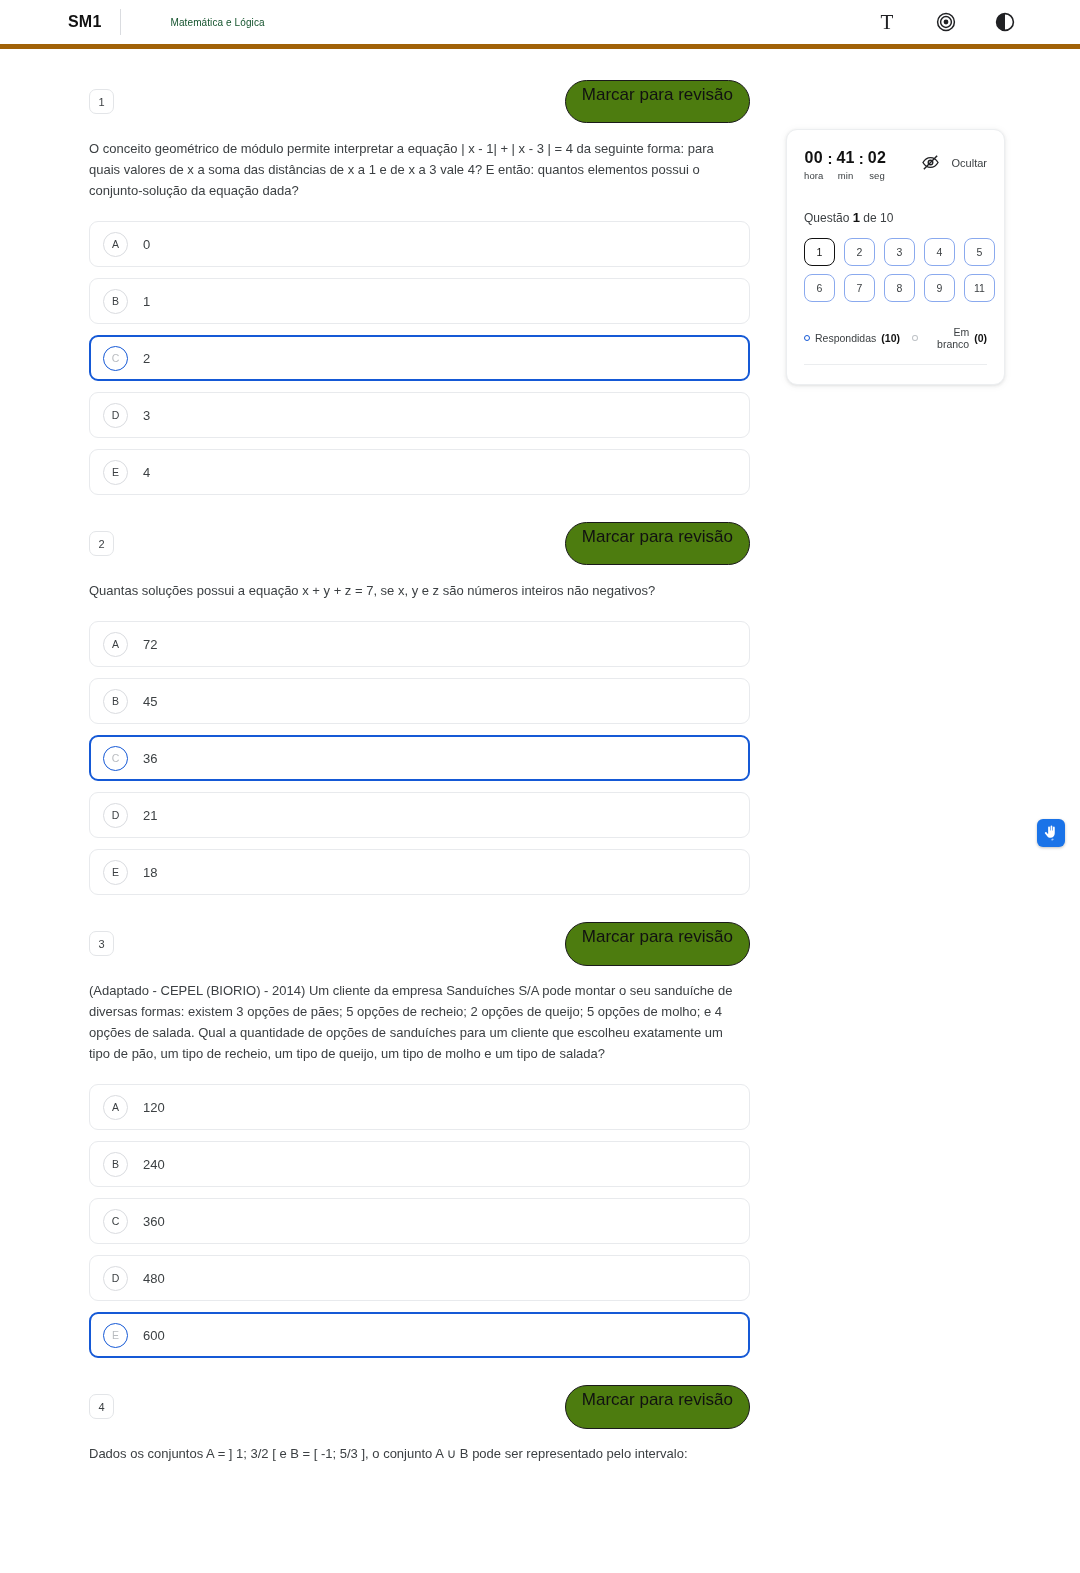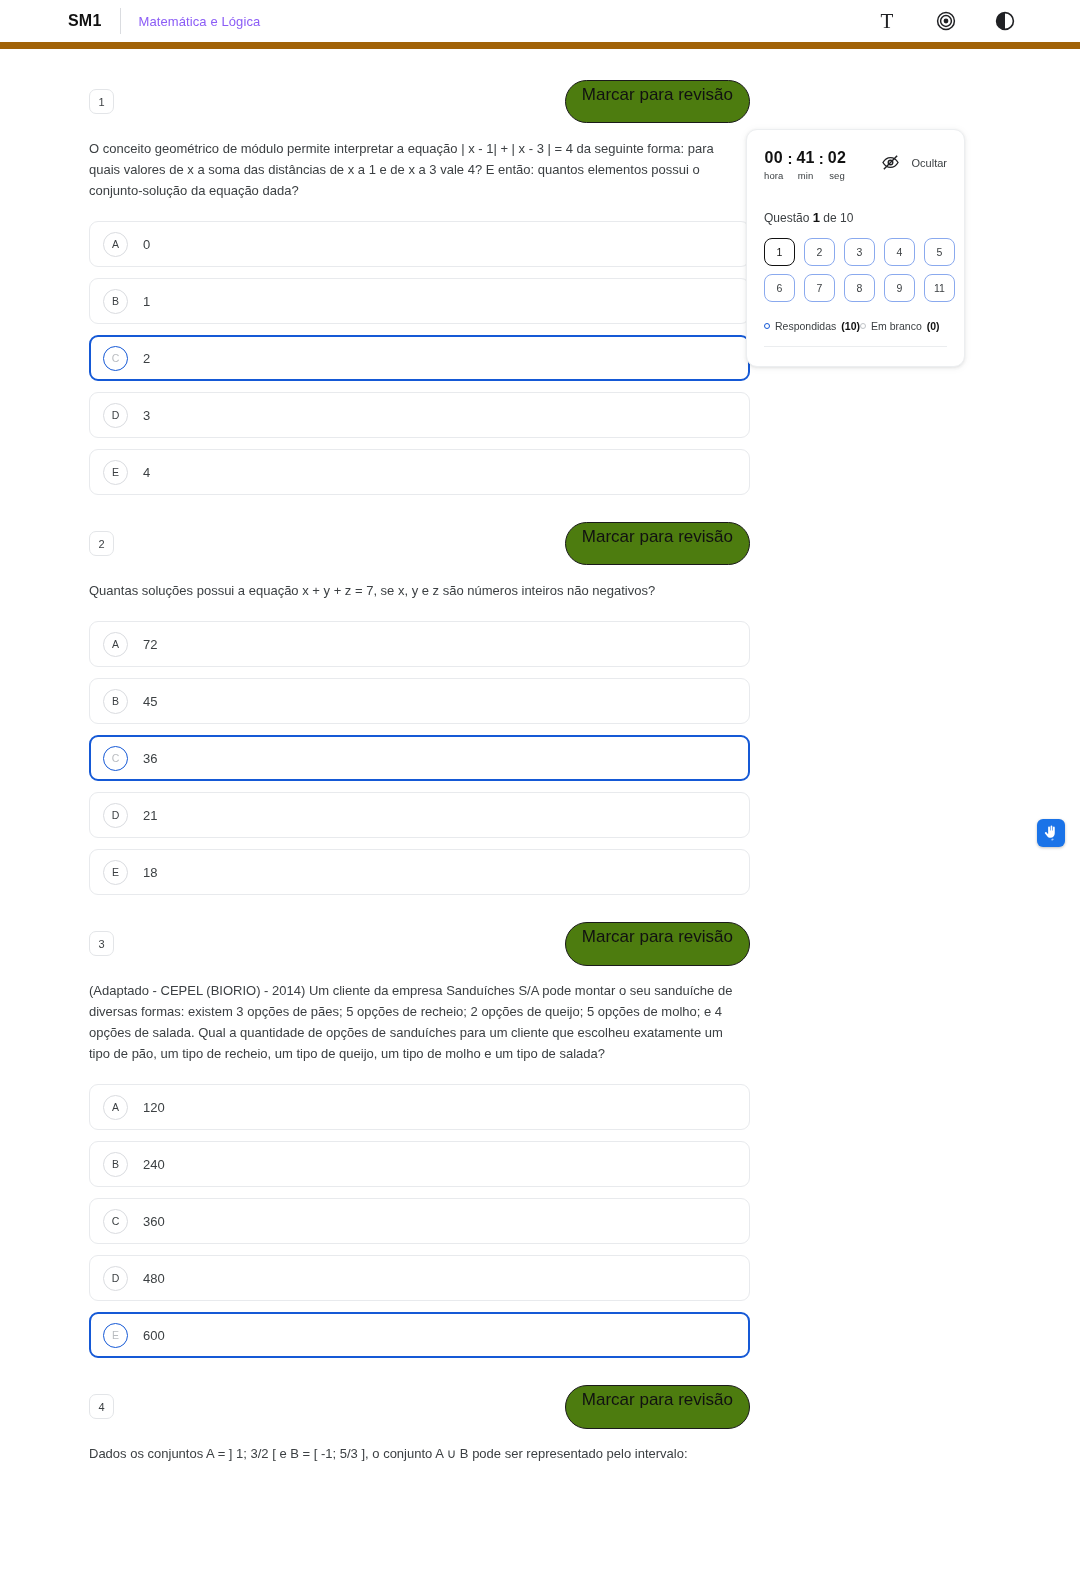--- a/index.html
+++ b/index.html
@@ -12,43 +12,44 @@
     color: #202124;
     overflow: hidden;
   }
 
   
   .appbar {
     position: relative;
     height: 49px;
     width: 1080px;
     background: #ffffff;
-    border-bottom: 7px solid #a16207;
+    border-bottom: 5px solid #a16207;
     display: flex;
     align-items: center;
     box-shadow: 0 1px 2px rgba(60,64,67,.10);
   }
   .brand {
     font-size: 16px;
     font-weight: 700;
     letter-spacing: .2px;
     color: #111;
     margin-left: 68px;
   }
   .brand-divider {
     width: 1px;
     height: 26px;
     background: #dadce0;
     margin-left: 18px;
     margin-right: 18px;
   }
   .course-title {
-    font-size: 13px;
-    color: #8b5cf6;
+    font-size: 10px;
+    color: #14532d;
     letter-spacing: .1px;
+    margin-left: 32px;
   }
   .appbar-actions {
     margin-left: auto;
     margin-right: 62px;
     display: flex;
     align-items: center;
     gap: 33px;
   }
   .icon-btn {
     width: 26px; height: 26px;
@@ -149,21 +150,21 @@
   }
   .opt-text {
     margin-left: 15px;
     font-size: 13px;
     color: #3c4043;
   }
 
   
   .side {
     position: absolute;
-    left: 746px;
+    left: 786px;
     top: 80px;
     width: 219px;
     background: #ffffff;
     border: 1px solid #eceef0;
     border-radius: 11px;
     box-shadow: 0 1px 3px rgba(60,64,67,.12), 0 1px 8px rgba(60,64,67,.05);
     padding: 20px 17px 19px;
   }
 
   .timer-row {
@@ -225,26 +226,27 @@
     display: flex; align-items: center; justify-content: center;
     cursor: pointer;
     font-family: "Liberation Sans", sans-serif;
   }
   .nav-btn.current {
     border: 1.8px solid #111111;
     color: #111;
   }
 
   .legend {
-    margin-top: 18px;
-    display: flex;
-    align-items: center;
-    gap: 0;
+    margin-top: 24px;
+    display: flex;
+    align-items: center;
+    gap: 12px;
     font-size: 10.5px;
     color: #3c4043;
+    text-align: right;
   }
   .legend-item { display: flex; align-items: center; gap: 5px; }
   .legend-dot {
     width: 6px; height: 6px;
     border-radius: 50%;
     border: 1.4px solid #1559d6;
   }
   .legend-dot.blank { border-color: #bfc3c7; }
   .legend-item b { font-weight: 700; color: #111; }
 

